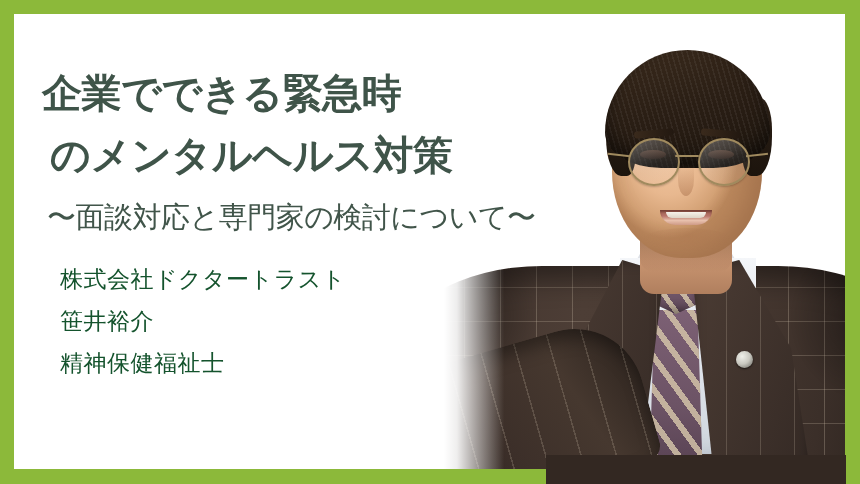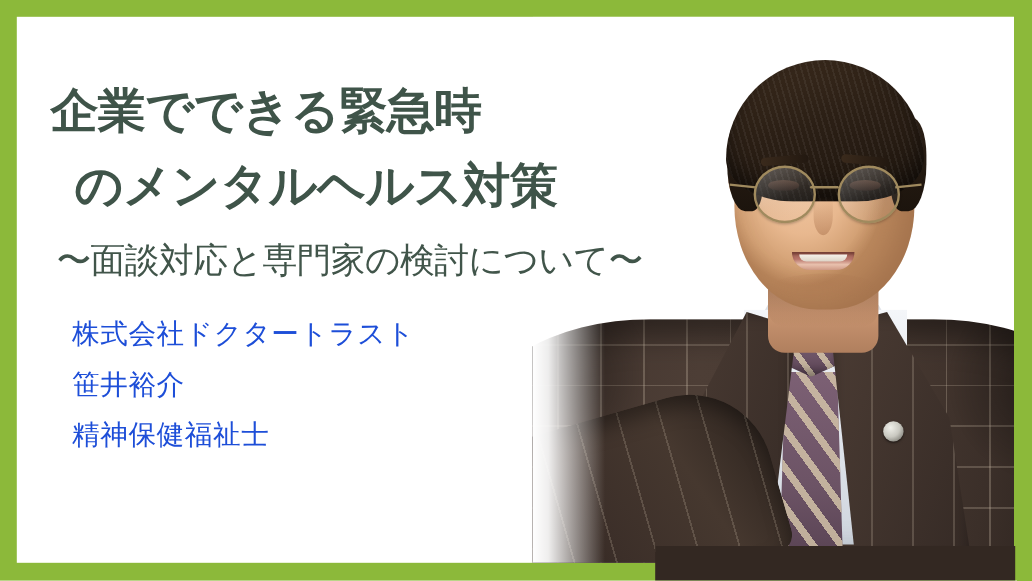--- a/index.html
+++ b/index.html
@@ -35,42 +35,42 @@
   }
   .title-line{
     font-family:Liberation Sans, sans-serif;
     font-weight:700;
     font-size:40px;
     line-height:62px;
     letter-spacing:-0.5px;
     color:#3f5449;
     white-space:nowrap;
   }
-  .title-line.l2{ margin-left:20px; }
+  .title-line.l2{ margin-left:8px; }
 
   .subtitle{
     margin-top:12px;
     margin-left:5px;
     font-weight:400;
     font-size:29px;
     line-height:38px;
     letter-spacing:-0.5px;
     color:#41554a;
     white-space:nowrap;
   }
 
   .presenter{
     margin-top:22px;
     margin-left:18px;
   }
   .presenter-line{
     font-weight:400;
     font-size:23px;
     line-height:42px;
-    color:#1d4ed8;
+    color:#14532d;
     letter-spacing:0.5px;
     white-space:nowrap;
   }
 
   
   .photo{
     position:absolute;
     left:430px;top:0;
     width:430px;height:484px;
     z-index:4;

